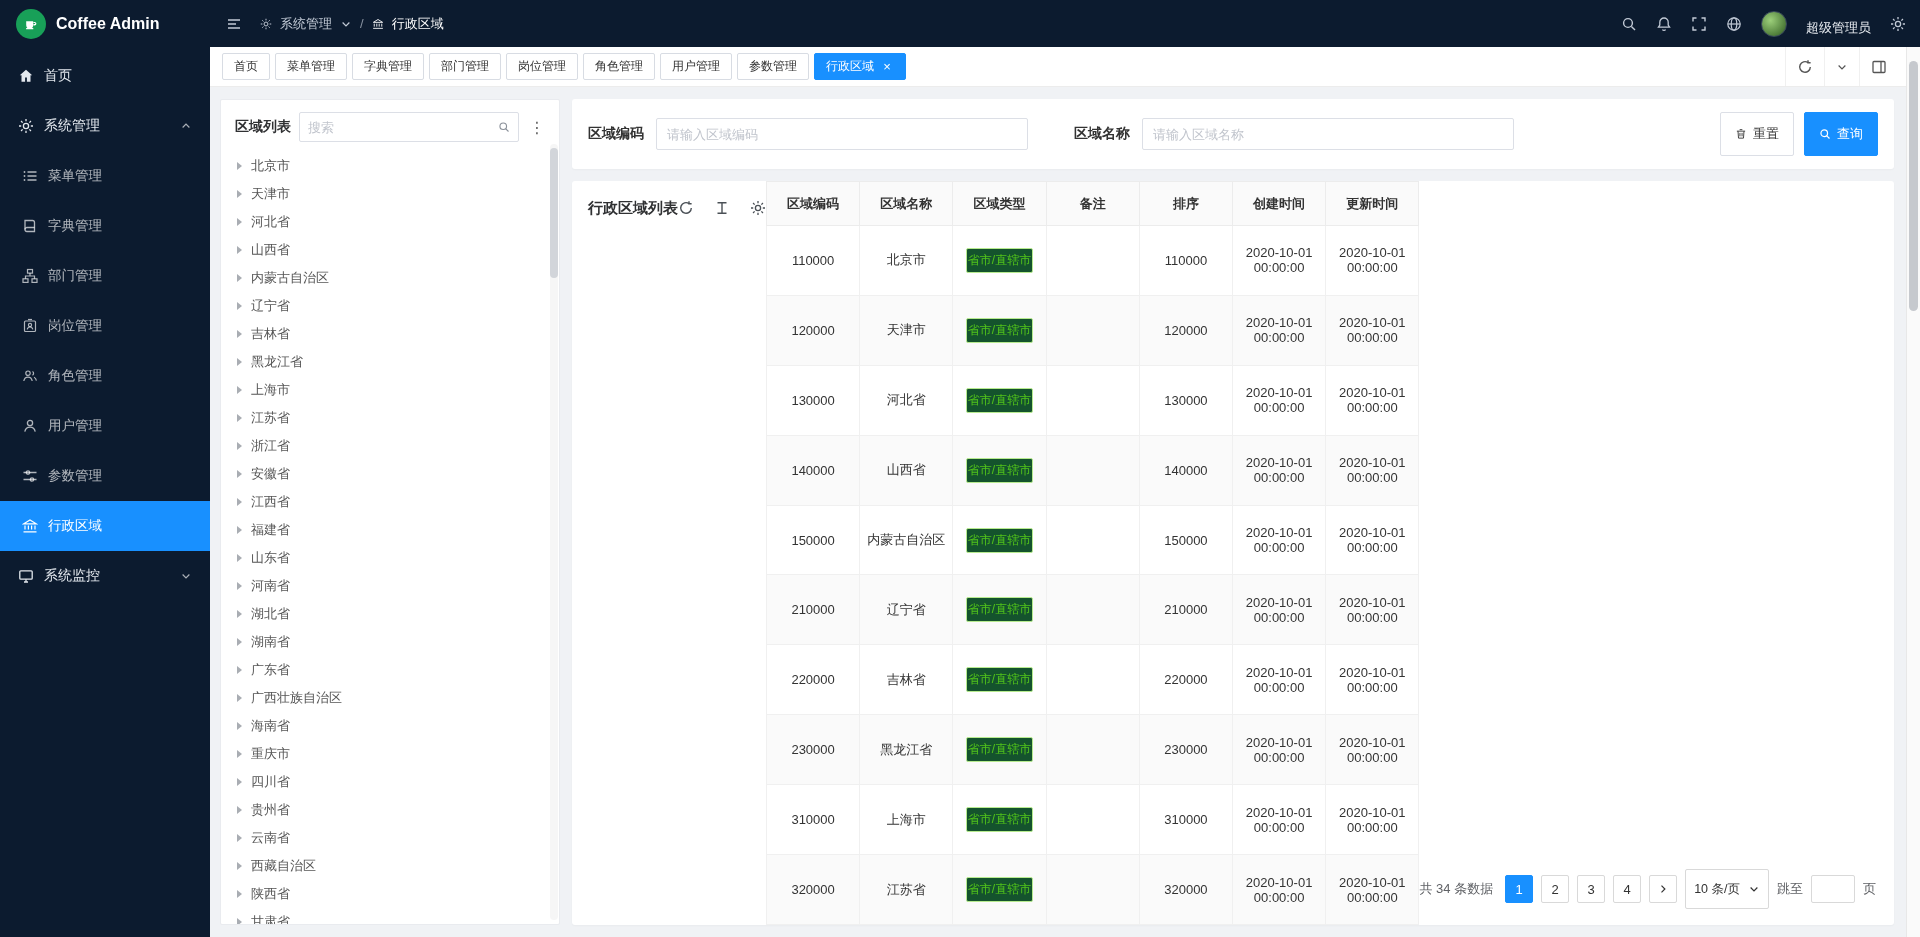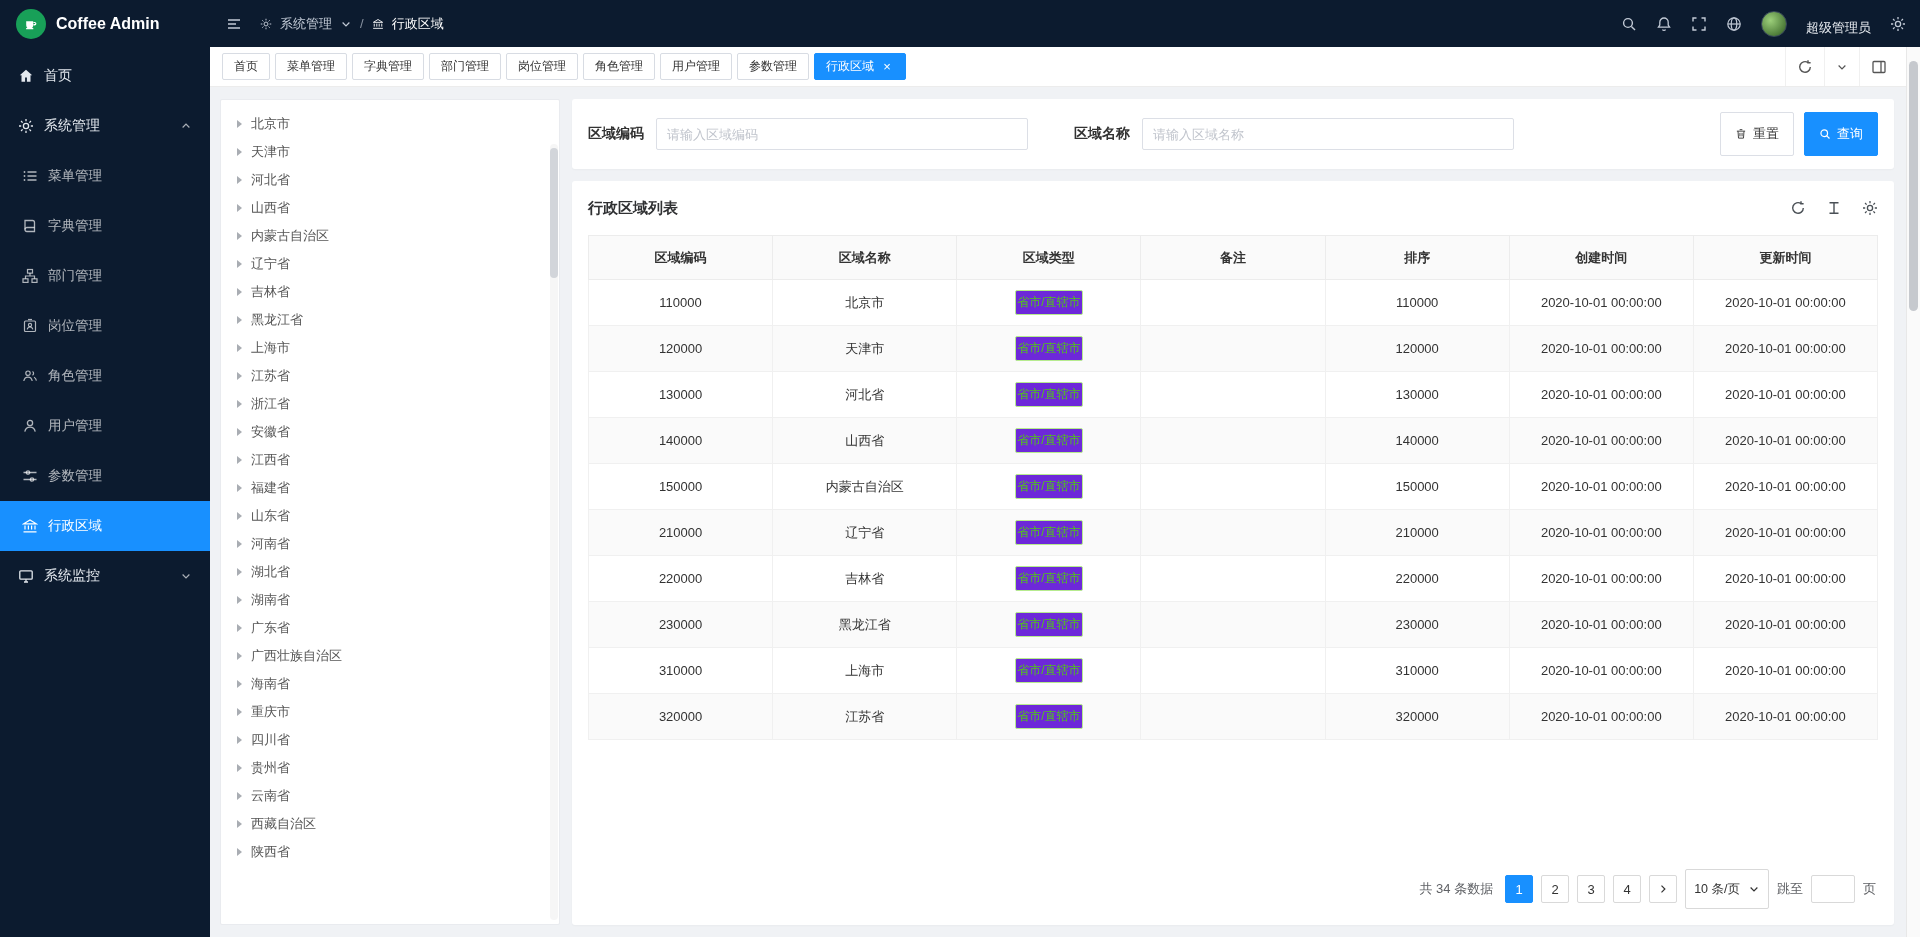--- a/index.html
+++ b/index.html
@@ -63,31 +63,31 @@
   .q-group { display:flex; align-items:center; gap:12px; }
   .q-group + .q-group { margin-left:46px; }
   .q-label { font-size:14px; color:#333; font-weight:bold; white-space:nowrap; }
   .q-input { width:372px; height:32px; border:1px solid #dcdfe6; border-radius:2px; padding:8px 10px; font-size:13px; font-family:inherit; color:#333; outline:none; }
   .q-input::placeholder { color:#c0c4cc; }
   .q-actions { margin-left:auto; display:flex; gap:10px; }
   .btn { height:44px; padding:0 14px; border-radius:2px; font-size:13px; display:flex; gap:6px; align-items:center; cursor:pointer; font-family:inherit; }
   .btn-reset { border:1px solid #dcdfe6; background:#fff; color:#333; }
   .btn-search { border:1px solid #1890ff; background:#1890ff; color:#fff; }
 
-  .table-card { background:#fff; border-radius:3px; flex:1; display:flex; flex-direction:column; padding:0 16px; min-height:0; box-shadow:0 1px 2px rgba(0,0,0,0.03); }
+  .table-card { background:#fff; border-radius:3px; flex:1; display:flex; flex-direction:row; padding:0 16px; min-height:0; box-shadow:0 1px 2px rgba(0,0,0,0.03); }
   .table-head { display:flex; align-items:center; height:54px; flex:none; }
   .table-title { font-weight:bold; font-size:15px; color:#303133; }
   .table-tools { margin-left:auto; display:flex; gap:20px; color:#4a5056; align-items:center; }
   .table-tools .ic { cursor:pointer; }
 
   table.grid { width:100%; border-collapse:collapse; table-layout:fixed; font-size:13px; color:#333; }
   .grid th { background:#fafafa; font-weight:bold; height:44px; border:1px solid #ececec; text-align:center; color:#333; }
   .grid td { height:46px; border:1px solid #f0f0f0; text-align:center; background:#fff; }
   .grid tbody tr:nth-child(even) td { background:#fafafa; }
-  .badge { color:#52c41a; border:1px solid #b7eb8f; background:#6d28d9; padding:3px 1px; font-size:12px; border-radius:2px; display:inline-block; white-space:nowrap; }
+  .badge { color:#52c41a; border:1px solid #b7eb8f; background:#14532d; padding:3px 1px; font-size:12px; border-radius:2px; display:inline-block; white-space:nowrap; }
 
   .pagination-row { margin-top:auto; display:flex; align-items:center; justify-content:flex-end; gap:8px; padding:16px 2px 16px 0; font-size:13px; color:#606266; flex:none; }
   .total-text { margin-right:4px; }
   .page-btn { min-width:28px; height:28px; border:1px solid #d9d9d9; background:#fff; border-radius:2px; display:flex; align-items:center; justify-content:center; font-size:13px; color:#333; cursor:pointer; padding:0 4px; }
   .page-btn.active { background:#1890ff; color:#fff; border-color:#1890ff; }
   .page-size { height:40px; border:1px solid #d9d9d9; border-radius:2px; padding:0 8px; display:flex; align-items:center; gap:8px; font-size:12.5px; background:#fff; cursor:pointer; color:#333; }
   .jump-input { width:44px; height:28px; border:1px solid #d9d9d9; border-radius:2px; outline:none; font-family:inherit; font-size:13px; text-align:center; }
 
   
   .page-sb-track { position:fixed; right:0; top:47px; bottom:0; width:14px; background:#fafafa; border-left:1px solid #e8e8e8; z-index:30; }
@@ -311,20 +311,31 @@
           <rect x="2" y="2.5" width="12" height="11" rx="1"></rect>
           <path d="M10 2.5v11"></path>
         </svg>
     </span>
   </div>
 </div>
 
 <div class="content">
 
   <div class="tree-card">
+    <div class="tree-head">
+      <span class="tree-title">区域列表</span>
+      <span class="tree-search">
+        <input placeholder="搜索" style="">
+        <svg class="ic ic-sm" viewBox="0 0 16 16" fill="none" stroke="currentColor" stroke-width="1.5">
+            <circle cx="7" cy="7" r="4.4"></circle>
+            <path d="M10.4 10.4 14 14"></path>
+          </svg>
+      </span>
+      <span class="tree-more">⋮</span>
+    </div>
     <div class="tree-list">
 
         <div class="tree-item">
           <span class="tri"></span>
           <span class="tree-label">北京市</span>
         </div>
 
         <div class="tree-item">
           <span class="tri"></span>
           <span class="tree-label">天津市</span>
@@ -448,20 +459,24 @@
         <div class="tree-item">
           <span class="tri"></span>
           <span class="tree-label">西藏自治区</span>
         </div>
 
         <div class="tree-item">
           <span class="tri"></span>
           <span class="tree-label">陕西省</span>
         </div>
 
+        <div class="tree-item">
+          <span class="tri"></span>
+          <span class="tree-label">甘肃省</span>
+        </div>
 
     </div>
     <div class="tree-sb-track"></div>
     <div class="tree-sb-thumb"></div>
   </div>
 
   <div class="right-col">
 
     <div class="query-card">
       <div class="q-group">

